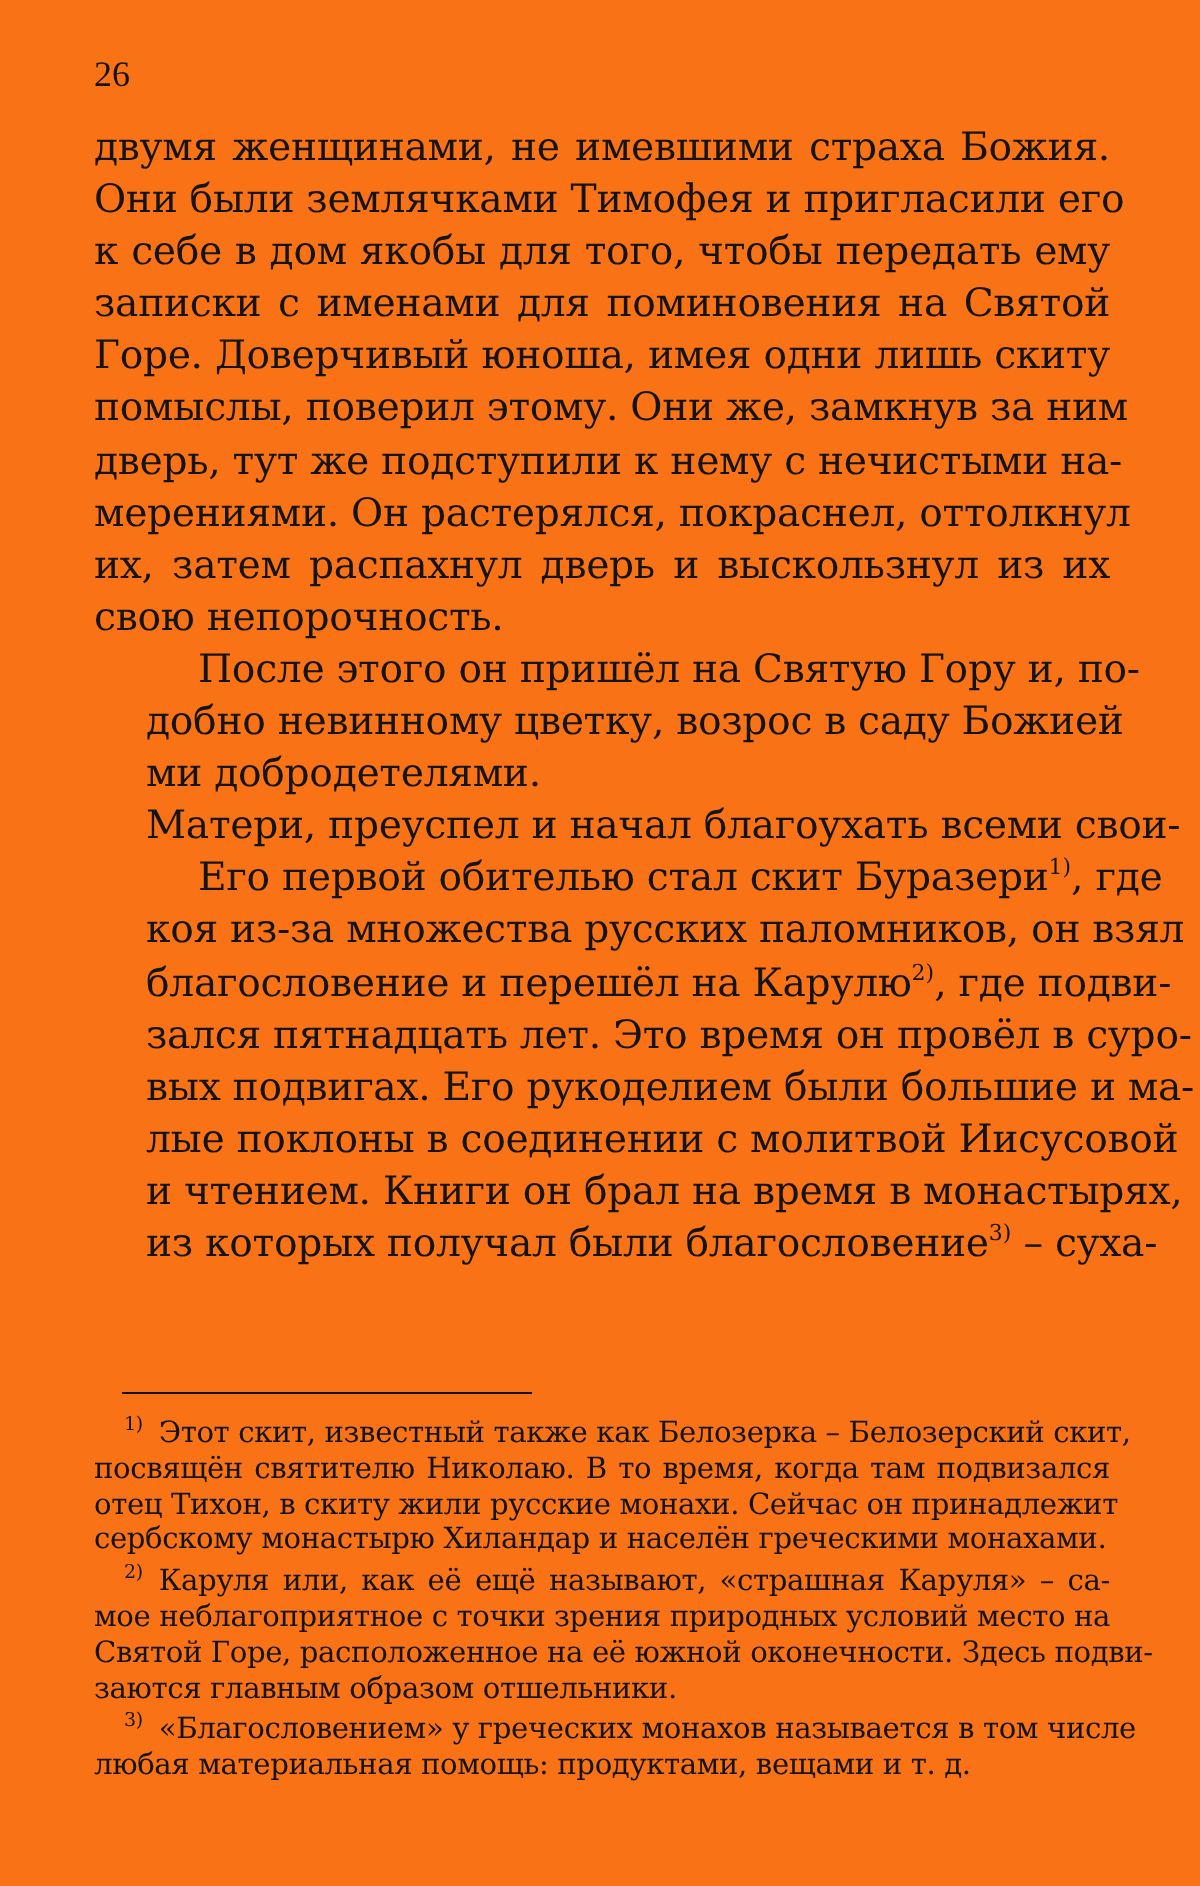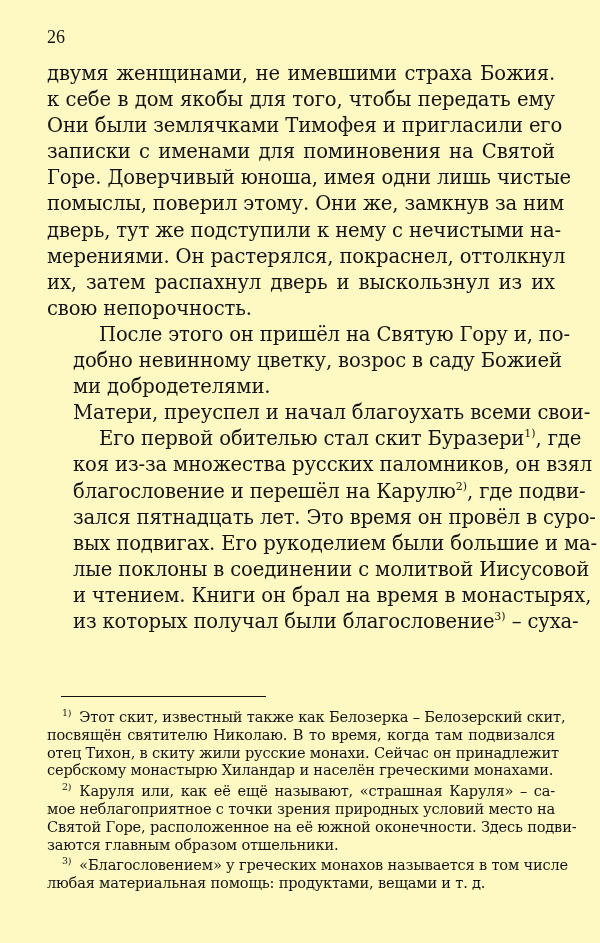--- a/index.html
+++ b/index.html
@@ -12,21 +12,21 @@
       height: 943px;
       position: relative;
       overflow: hidden;
       color: #141414;
       font-family: "DejaVu Serif", "Liberation Serif", serif;
     }
     .page {
       position: absolute;
       left: 0; top: 0;
       width: 600px; height: 943px;
-      background: #fef9c3;
+      background: #f97316;
       text-decoration: underline;
     }
     .page-number {
       position: absolute;
       left: 47px;
       top: 27px;
       font-size: 18px;
       line-height: 20px;
       font-family: "Liberation Serif", serif;
     }
@@ -107,24 +107,24 @@
 <body>
 
 <div class="page">
 
   <div class="page-number">26</div>
 
   <div class="body-text">
 
     <p>
       <span class="ln">двумя женщинами, не имевшими страха Божия.</span>
+      <span class="ln">Они были землячками Тимофея и пригласили его</span>
       <span class="ln">к себе в дом якобы для того, чтобы передать ему</span>
-      <span class="ln">Они были землячками Тимофея и пригласили его</span>
       <span class="ln">записки с именами для поминовения на Святой</span>
-      <span class="ln">Горе. Доверчивый юноша, имея одни лишь чистые</span>
+      <span class="ln">Горе. Доверчивый юноша, имея одни лишь скиту</span>
       <span class="ln">помыслы, поверил этому. Они же, замкнув за ним</span>
       <span class="ln">дверь, тут же подступили к нему с нечистыми на-</span>
       <span class="ln">мерениями. Он растерялся, покраснел, оттолкнул</span>
       <span class="ln">их, затем распахнул дверь и выскользнул из их</span>
       <span class="ln last">свою непорочность.</span>
     </p>
 
     <p class="indent">
       <span class="ln" style="padding-left:26px">После этого он пришёл на Святую Гору и, по-</span>
       <span class="ln">добно невинному цветку, возрос в саду Божией</span>

